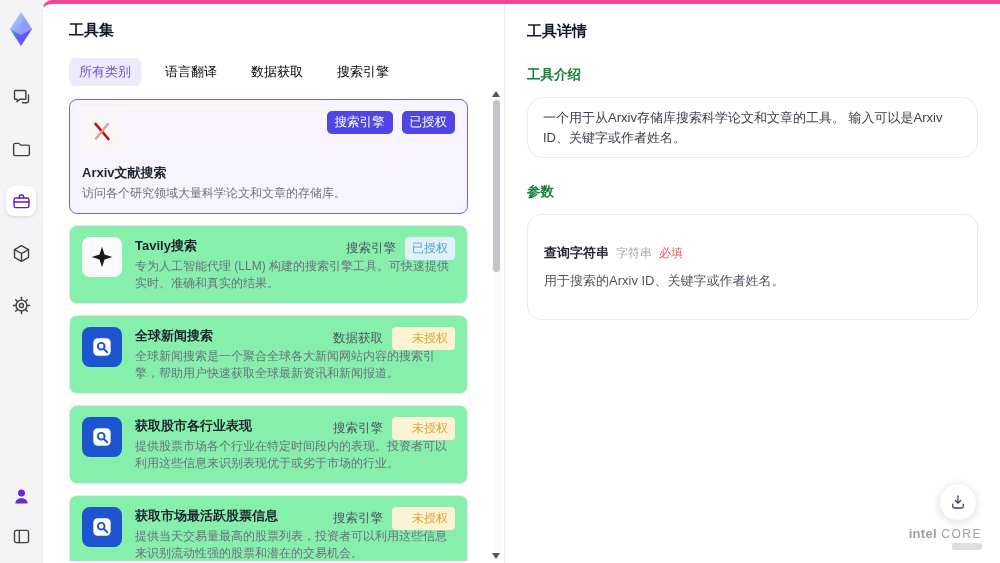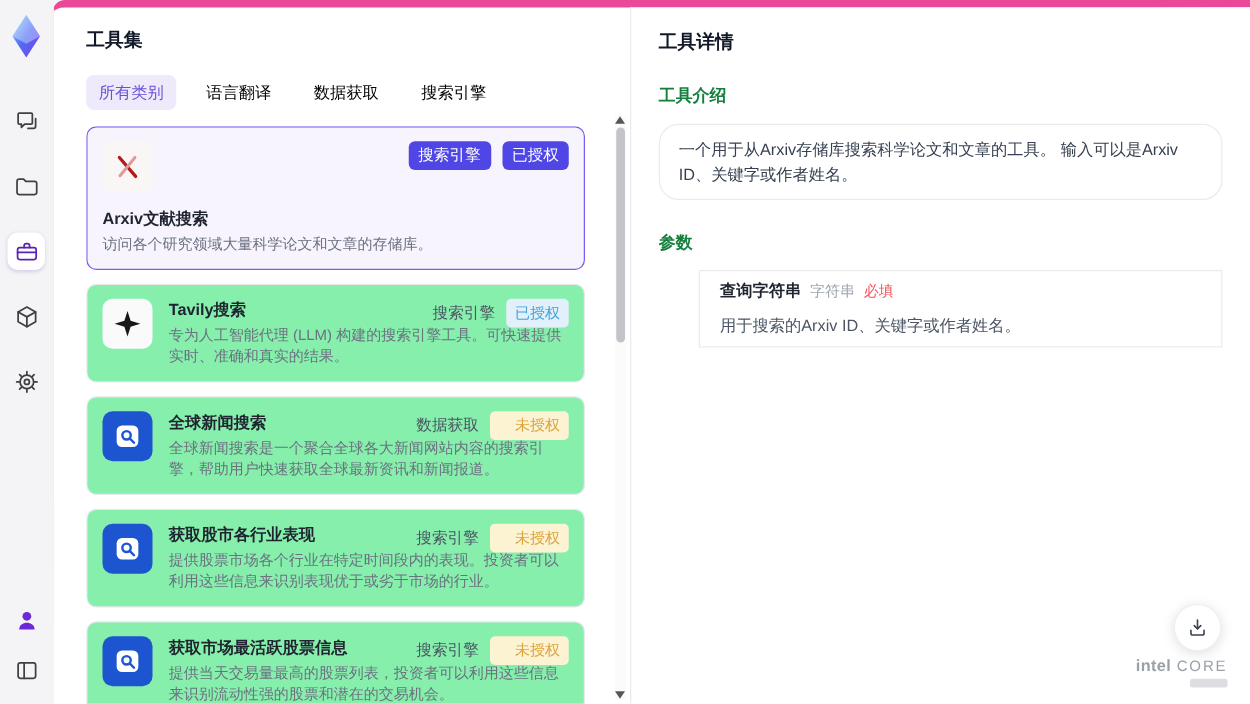--- a/index.html
+++ b/index.html
@@ -15,21 +15,21 @@
     border-radius:8px; cursor:pointer; background:transparent; border:none; }
   .rail-btn svg { width:21px; height:21px; stroke:#3f3f46; fill:none; stroke-width:1.6;
     stroke-linecap:round; stroke-linejoin:round; }
   .rail-btn.active { background:#ffffff; box-shadow:0 1px 3px rgba(80,40,180,.18); }
   .rail-btn.active svg { stroke:#5b21b6; }
   .rail-bottom { margin-top:auto; margin-bottom:12px; display:flex; flex-direction:column; align-items:center; gap:10px; }
   .rail-bottom .user svg { fill:#6d28d9; stroke:none; }
 
   
   .shell { position:absolute; left:42px; top:0; right:0; bottom:0; background:#ffffff;
-    border-top-left-radius:10px; border-left:1px solid #ebebef; border-top:6px solid #ec4899; }
+    border-top-left-radius:10px; border-left:1px solid #ebebef; border-top:4px solid #ec4899; }
 
   
   .main { position:absolute; left:0; top:0; width:461px; height:100%; padding:17px 24px 0 26px; }
   .page-title { font-size:15px; font-weight:bold; color:#111827; }
   .tab-bar { margin-top:18px; display:flex; align-items:center; gap:14px; }
   .tab { font-size:13px; color:#000000; background:transparent; border:none; padding:5px 10px;
     border-radius:6px; cursor:pointer; font-family:inherit; }
   .tab.active { background:#efeafb; color:#6d4fd4; }
 
   .tool-list { margin-top:13px; display:flex; flex-direction:column; gap:11px; overflow:hidden;
@@ -63,22 +63,22 @@
   .scroll-arrow.up { top:1px; border-bottom:6px solid #55565c; }
   .scroll-arrow.down { bottom:1px; border-top:6px solid #55565c; }
 
   
   .detail { position:absolute; left:461px; right:0; top:0; bottom:0; border-left:1px solid #ebebef;
     padding:18px 22px; background:#fff; }
   .detail-title { font-size:15px; font-weight:bold; color:#111827; }
   .section-title { margin-top:25px; font-size:13.5px; font-weight:bold; color:#15803d; }
   .info-box { margin-top:13px; border:1px solid #ebebef; border-radius:16px; background:#fff;
     padding:10px 15px; font-size:13px; color:#374151; line-height:1.5; }
-  .param-box { margin-top:13px; border:1px solid #ebebef; border-radius:0; background:#fff;
-    padding:7px 16px;margin-left:32px; }
+  .param-box { margin-top:13px; border:1px solid #ebebef; border-radius:14px; background:#fff;
+    padding:29px 16px; }
   .param-head { display:flex; align-items:baseline; gap:7px; }
   .param-name { font-size:13px; font-weight:bold; color:#1f2430; }
   .param-type { font-size:12px; color:#9ca3af; }
   .param-required { font-size:12px; color:#f0565e; }
   .param-desc { margin-top:10px; font-size:13px; color:#4b5563; }
 
   
   .fab { position:absolute; right:23px; bottom:42px; width:38px; height:38px; border-radius:50%;
     background:#fff; border:1px solid #f0f0f3; box-shadow:0 2px 10px rgba(0,0,0,.13);
     display:flex; align-items:center; justify-content:center; cursor:pointer; }

